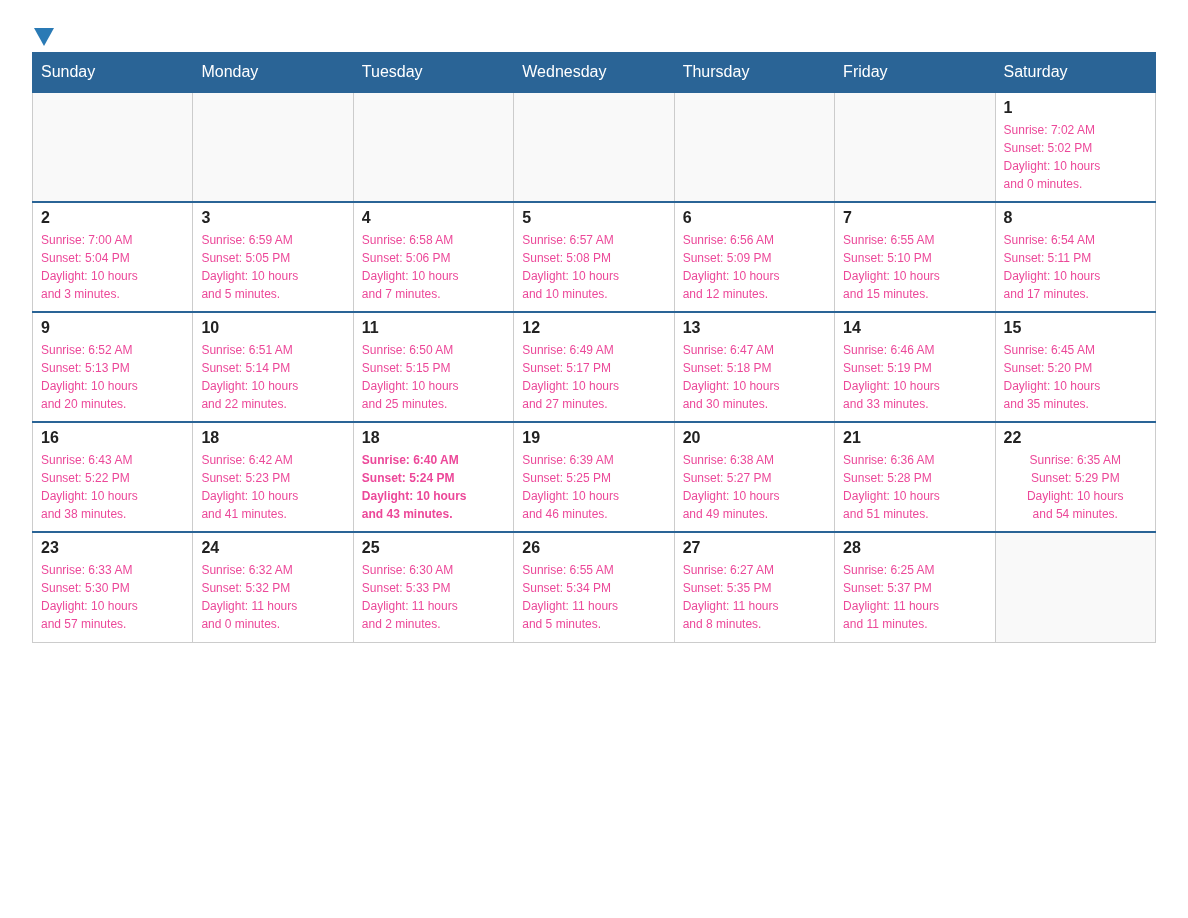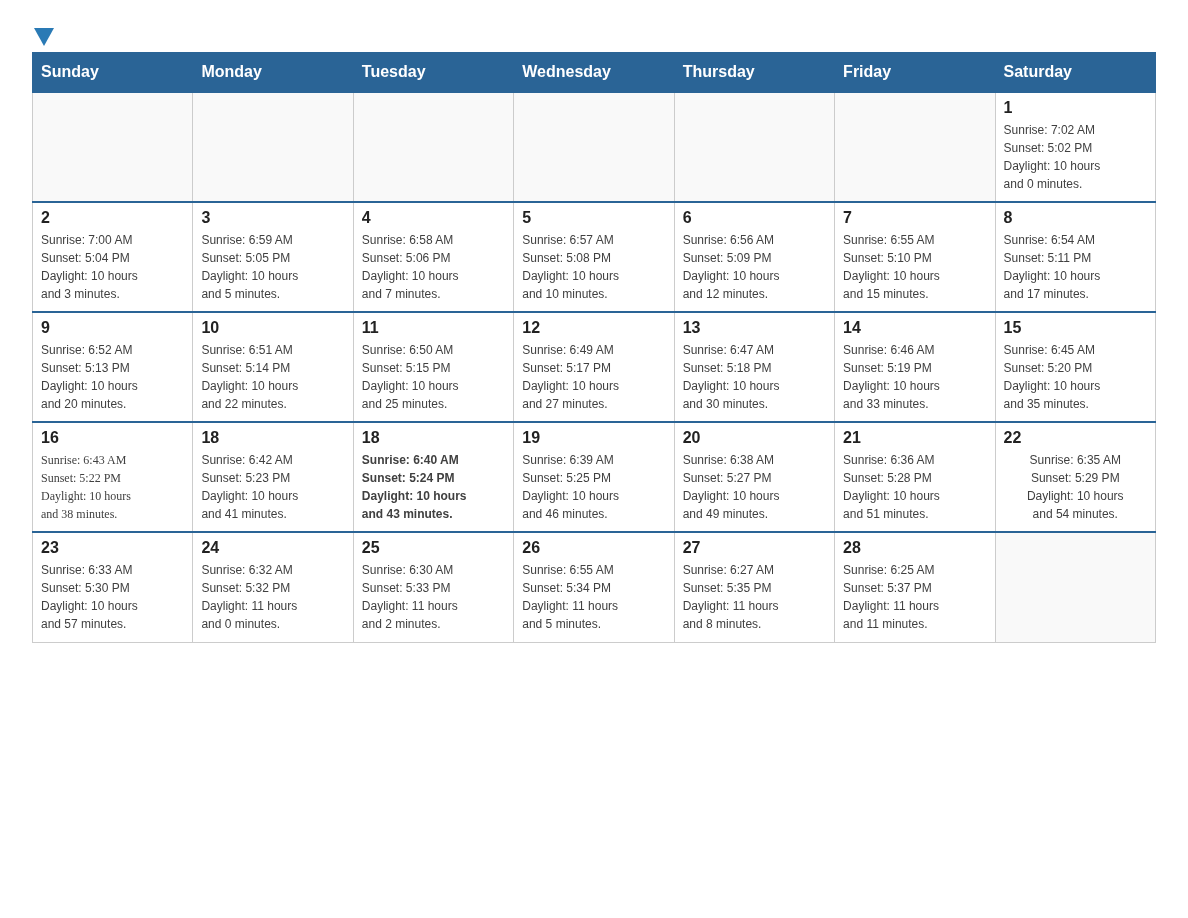--- a/index.html
+++ b/index.html
@@ -61,21 +61,21 @@
     }
     .calendar {
       width: 100%;
       border-collapse: collapse;
       margin-top: 8px;
     }
     .calendar th {
       background-color: #2a6496;
       color: #fff;
       font-size: 16px;
-      font-weight: bold;
+      font-weight: normal;
       padding: 10px 8px;
       text-align: left;
       border: 1px solid #2a6496;
     }
     .calendar td {
       border: 1px solid #ccc;
       vertical-align: top;
       padding: 6px 8px;
       width: calc(100% / 7);
       min-height: 110px;
@@ -86,21 +86,21 @@
     }
     .day-number {
       font-size: 16px;
       font-weight: bold;
       color: #222;
       display: block;
       margin-bottom: 4px;
     }
     .day-info {
       font-size: 12px;
-      color: #404040;
+      color: #ec4899;
       line-height: 1.5;
     }
     .row-top td {
       border-top: 2px solid #2a6496;
     }
   </style>
 </head>
 <body>
 
 <div class="header">
@@ -243,21 +243,21 @@
           <span class="day-number">15</span>
           <div class="day-info" style="white-space: pre-line;">Sunrise: 6:45 AM
 Sunset: 5:20 PM
 Daylight: 10 hours
 and 35 minutes.</div>
         </td>
       </tr>
       <tr class="row-top">
         <td>
           <span class="day-number">16</span>
-          <div class="day-info" style="white-space: pre-line; font-family: Liberation Serif, serif;">Sunrise: 6:43 AM
+          <div class="day-info" style="white-space: pre-line;">Sunrise: 6:43 AM
 Sunset: 5:22 PM
 Daylight: 10 hours
 and 38 minutes.</div>
         </td>
         <td>
           <span class="day-number">18</span>
           <div class="day-info" style="white-space: pre-line;">Sunrise: 6:42 AM
 Sunset: 5:23 PM
 Daylight: 10 hours
 and 41 minutes.</div>

